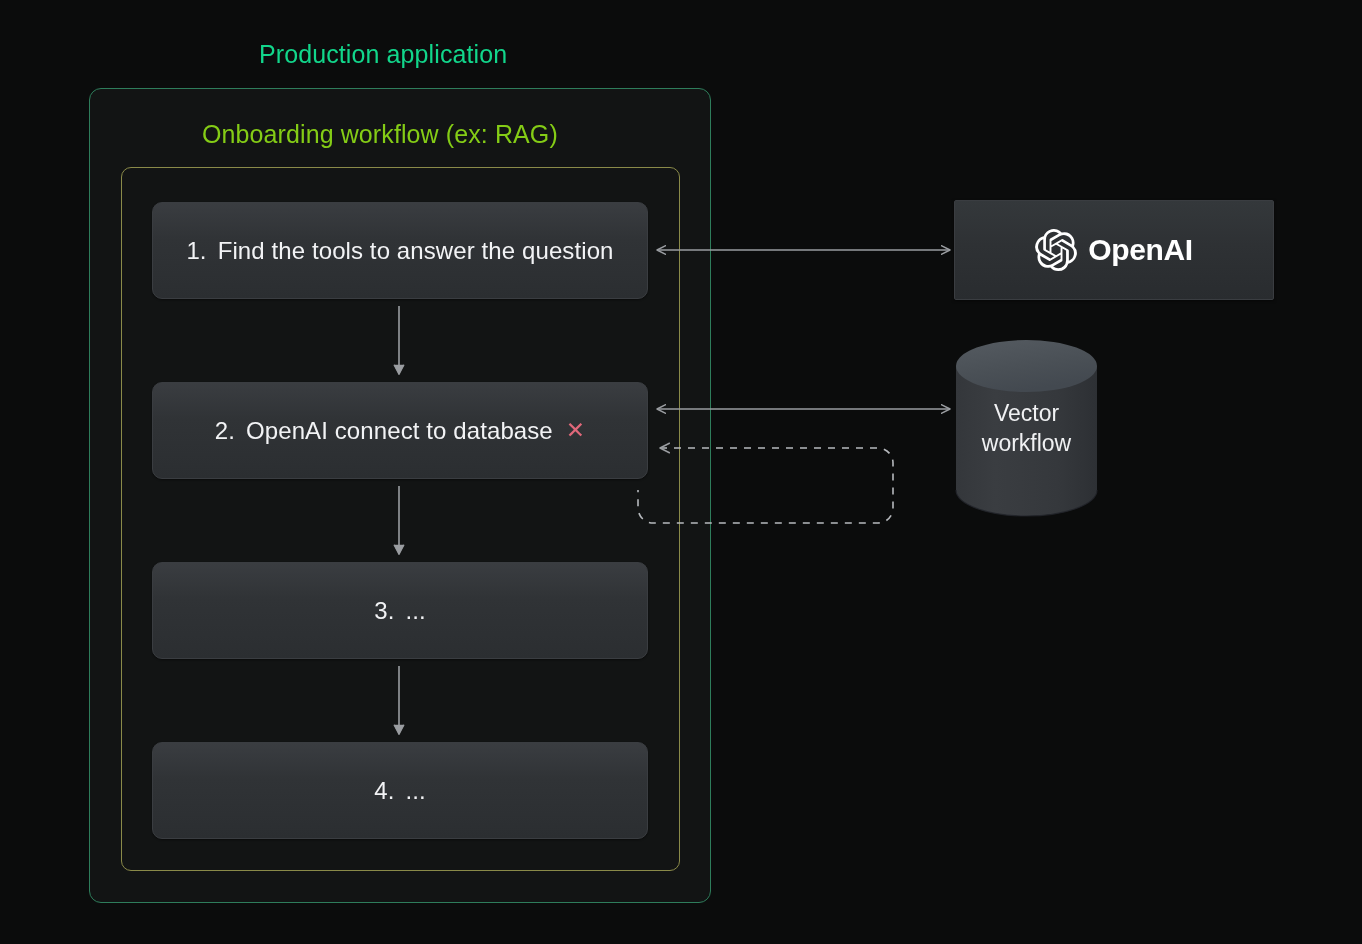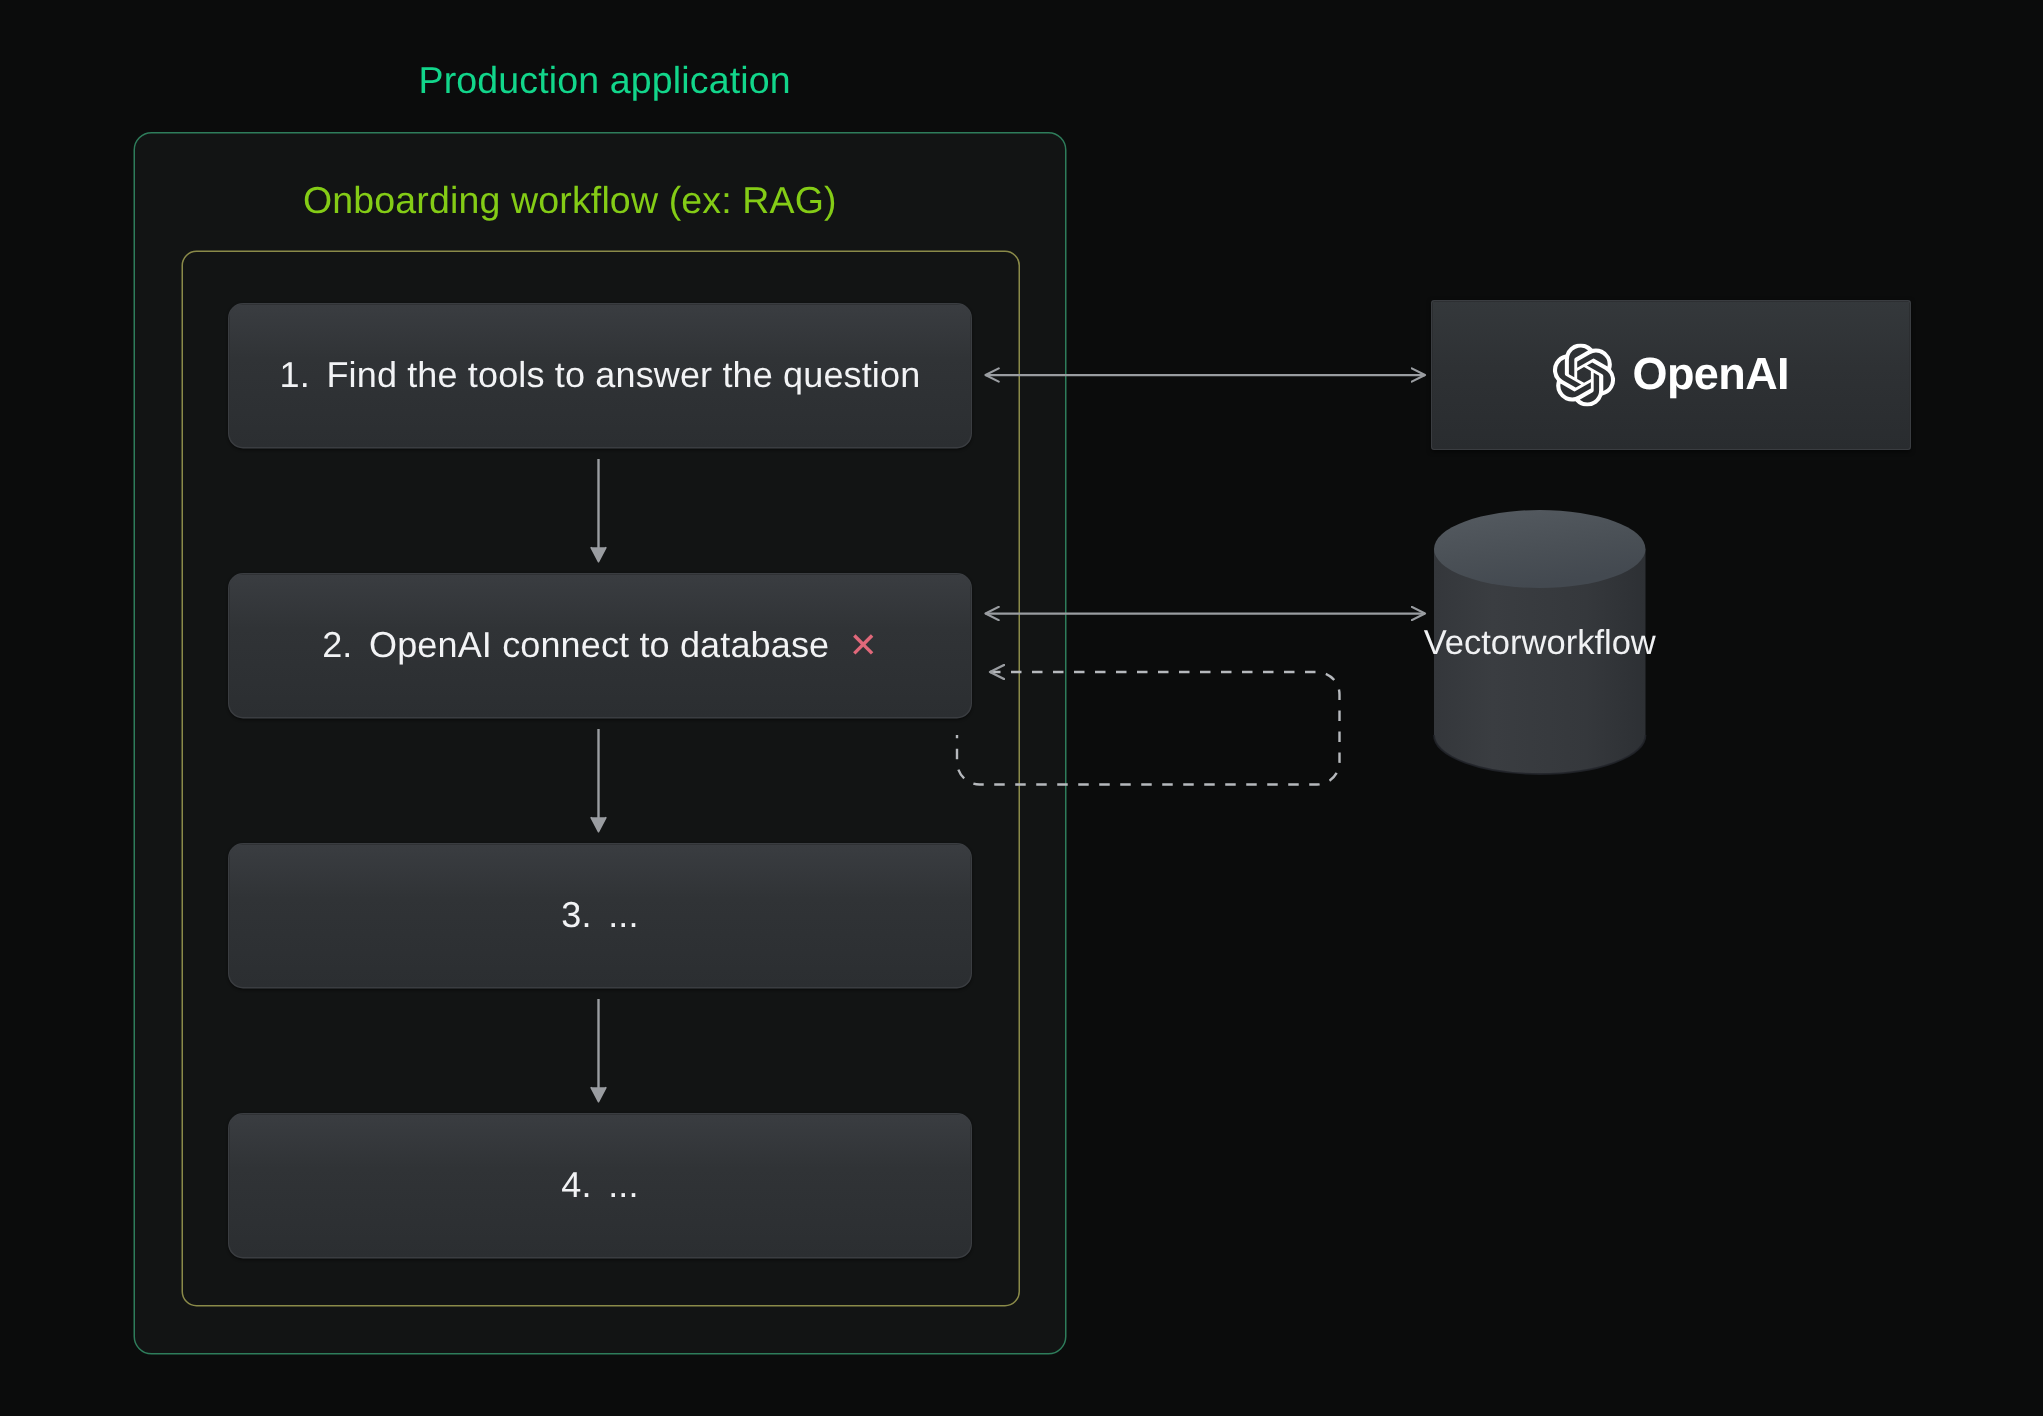--- a/index.html
+++ b/index.html
@@ -22,21 +22,20 @@
 
   
   .title-production {
     position: absolute;
     left: 259px;
     top: 40px;
     font-size: 25px;
     color: #12d68b;
     letter-spacing: 0.1px;
     white-space: nowrap;
-    margin-left: 20px;
   }
   .title-workflow {
     position: absolute;
     left: 202px;
     top: 120px;
     font-size: 25px;
     color: #84cc16;
     letter-spacing: 0.1px;
     white-space: nowrap;
   }
@@ -129,21 +128,21 @@
     width: 143px;
     height: 178px;
   }
   .cyl-label {
     position: absolute;
     left: 0;
     top: 0;
     width: 143px;
     height: 178px;
     display: flex;
-    flex-direction: row;
+    flex-direction: column;
     align-items: center;
     justify-content: center;
     color: #f0f1f3;
     font-size: 23px;
     line-height: 1.32;
     text-align: center;
     pointer-events: none;
   }
 
   

